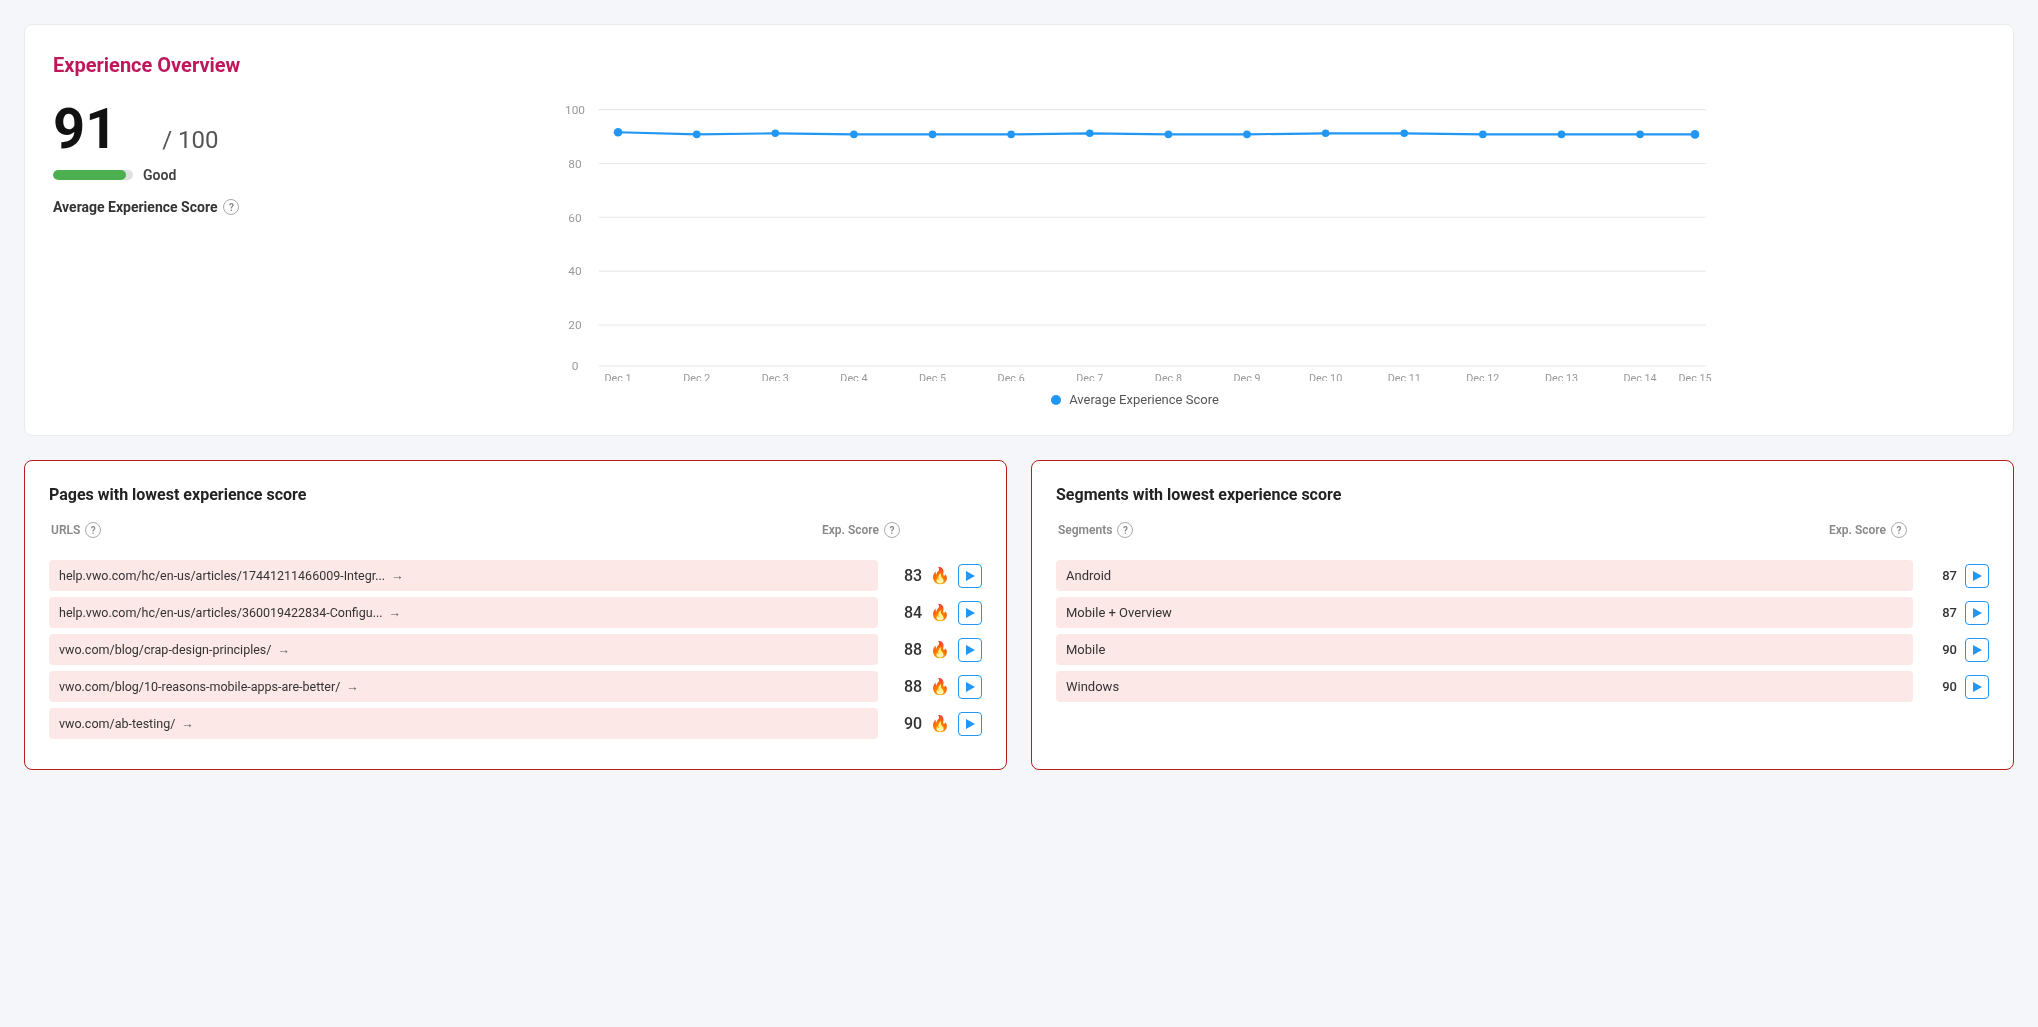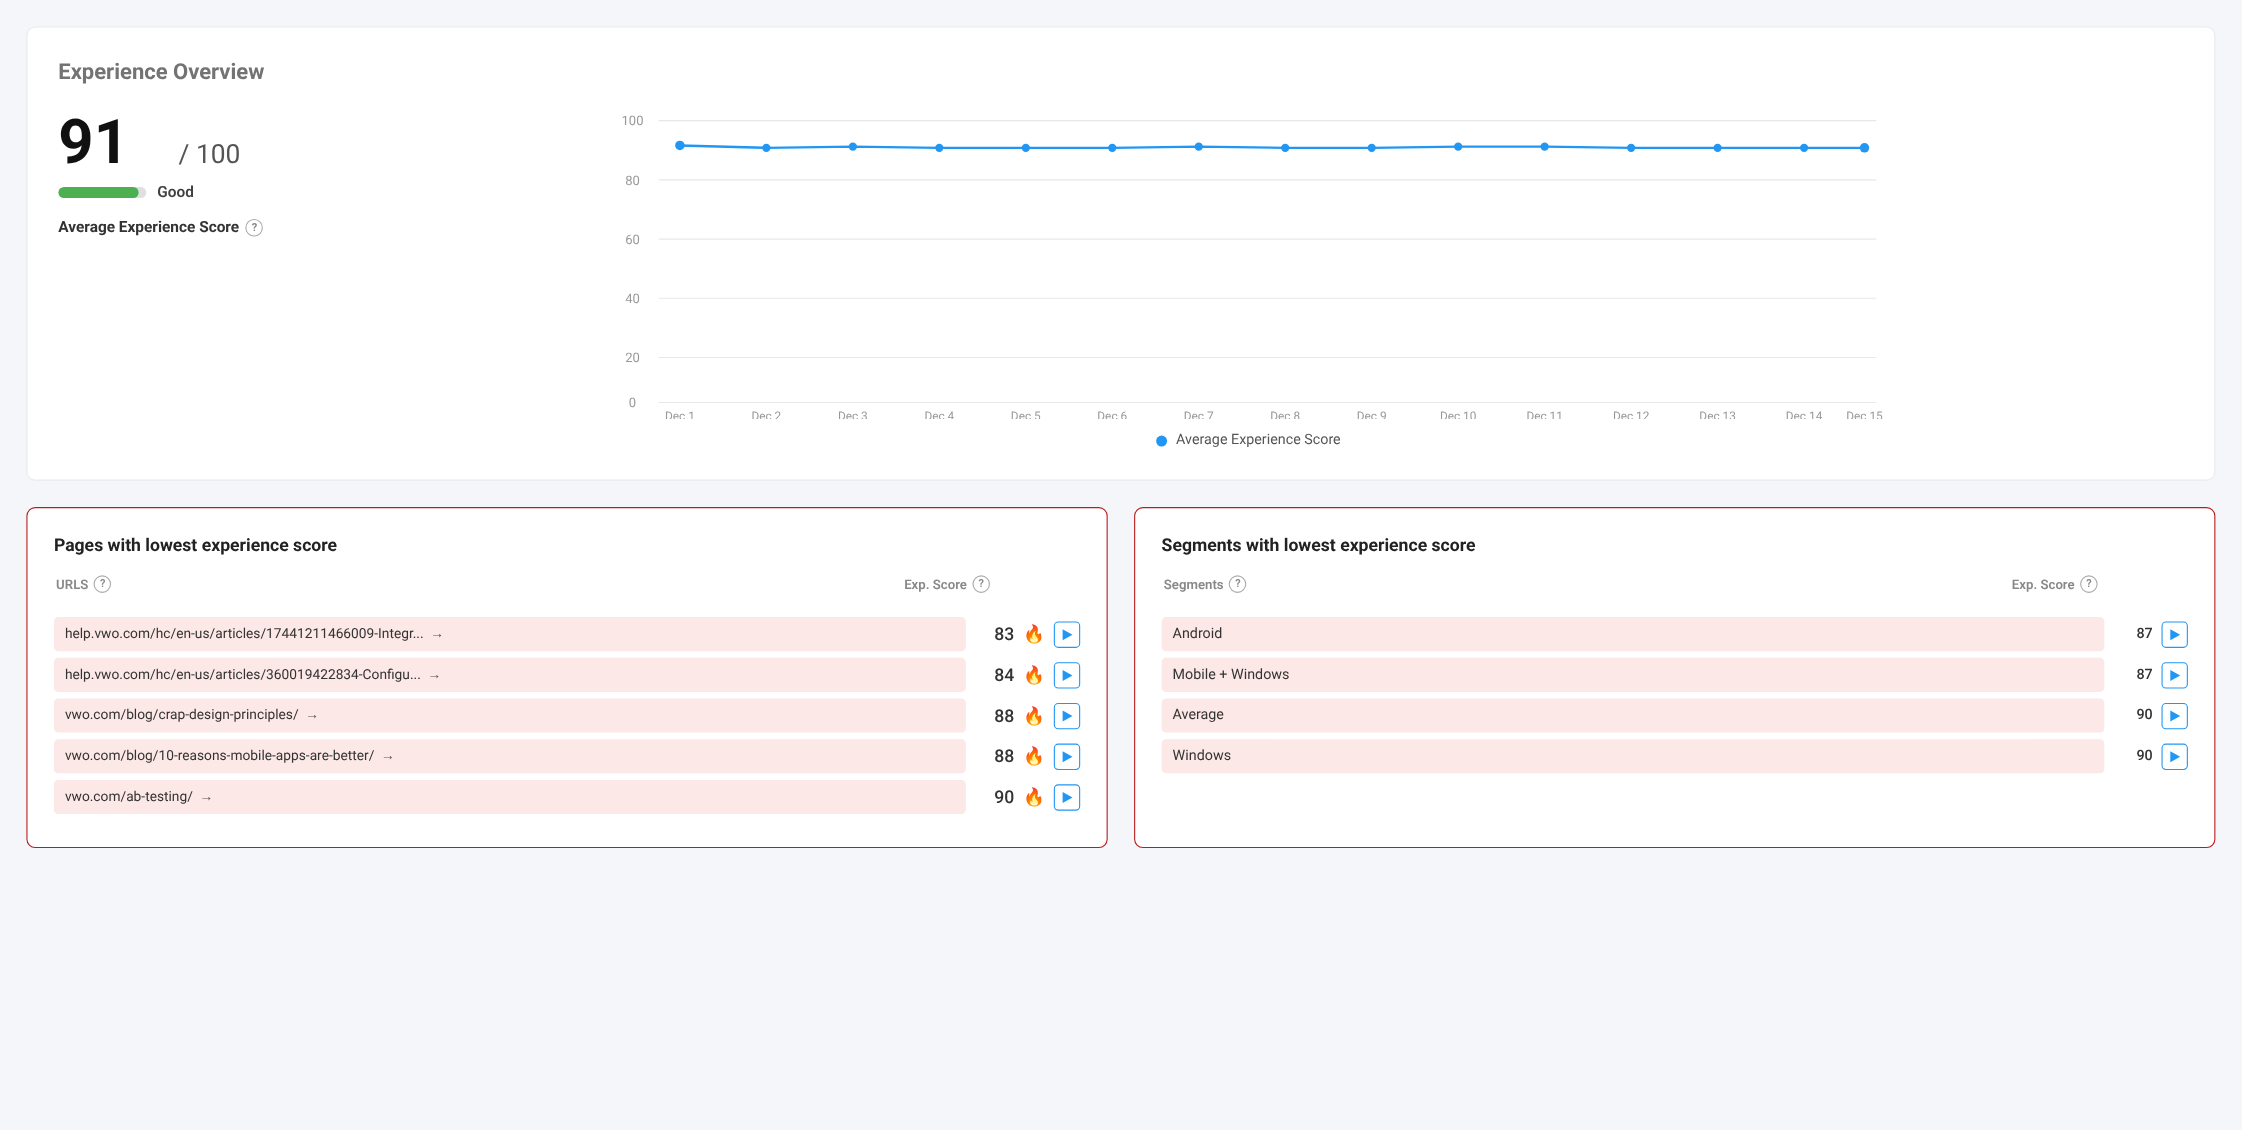--- a/index.html
+++ b/index.html
@@ -13,21 +13,21 @@
     .main-card {
       background: #fff;
       border-radius: 8px;
       border: 1px solid #e8eaed;
       padding: 28px;
       margin-bottom: 24px;
     }
     .page-title {
       font-size: 20px;
       font-weight: 700;
-      color: #737373;
+      color: #be185d;
       margin-bottom: 24px;
     }
     .overview-layout {
       display: flex;
       gap: 32px;
       align-items: flex-start;
     }
     .score-panel {
       min-width: 200px;
       flex-shrink: 0;
@@ -417,34 +417,34 @@
       <span class="seg-score">87</span>
       <div class="play-icon-btn">
         <svg viewBox="0 0 12 12">
             <polygon points="2,1 11,6 2,11" fill="#2196f3"></polygon>
           </svg>
       </div>
     </div>
 
     <div class="seg-row">
       <div class="segment-cell">
-        <span>Mobile + Windows</span>
+        <span>Mobile + Overview</span>
       </div>
       <span class="seg-score">87</span>
       <div class="play-icon-btn">
         <svg viewBox="0 0 12 12">
             <polygon points="2,1 11,6 2,11" fill="#2196f3"></polygon>
           </svg>
       </div>
     </div>
 
 
     <div class="seg-row">
       <div class="segment-cell">
-        <span>Average</span>
+        <span>Mobile</span>
       </div>
       <span class="seg-score">90</span>
       <div class="play-icon-btn">
         <svg viewBox="0 0 12 12">
             <polygon points="2,1 11,6 2,11" fill="#2196f3"></polygon>
           </svg>
       </div>
     </div>
 
     <div class="seg-row">

